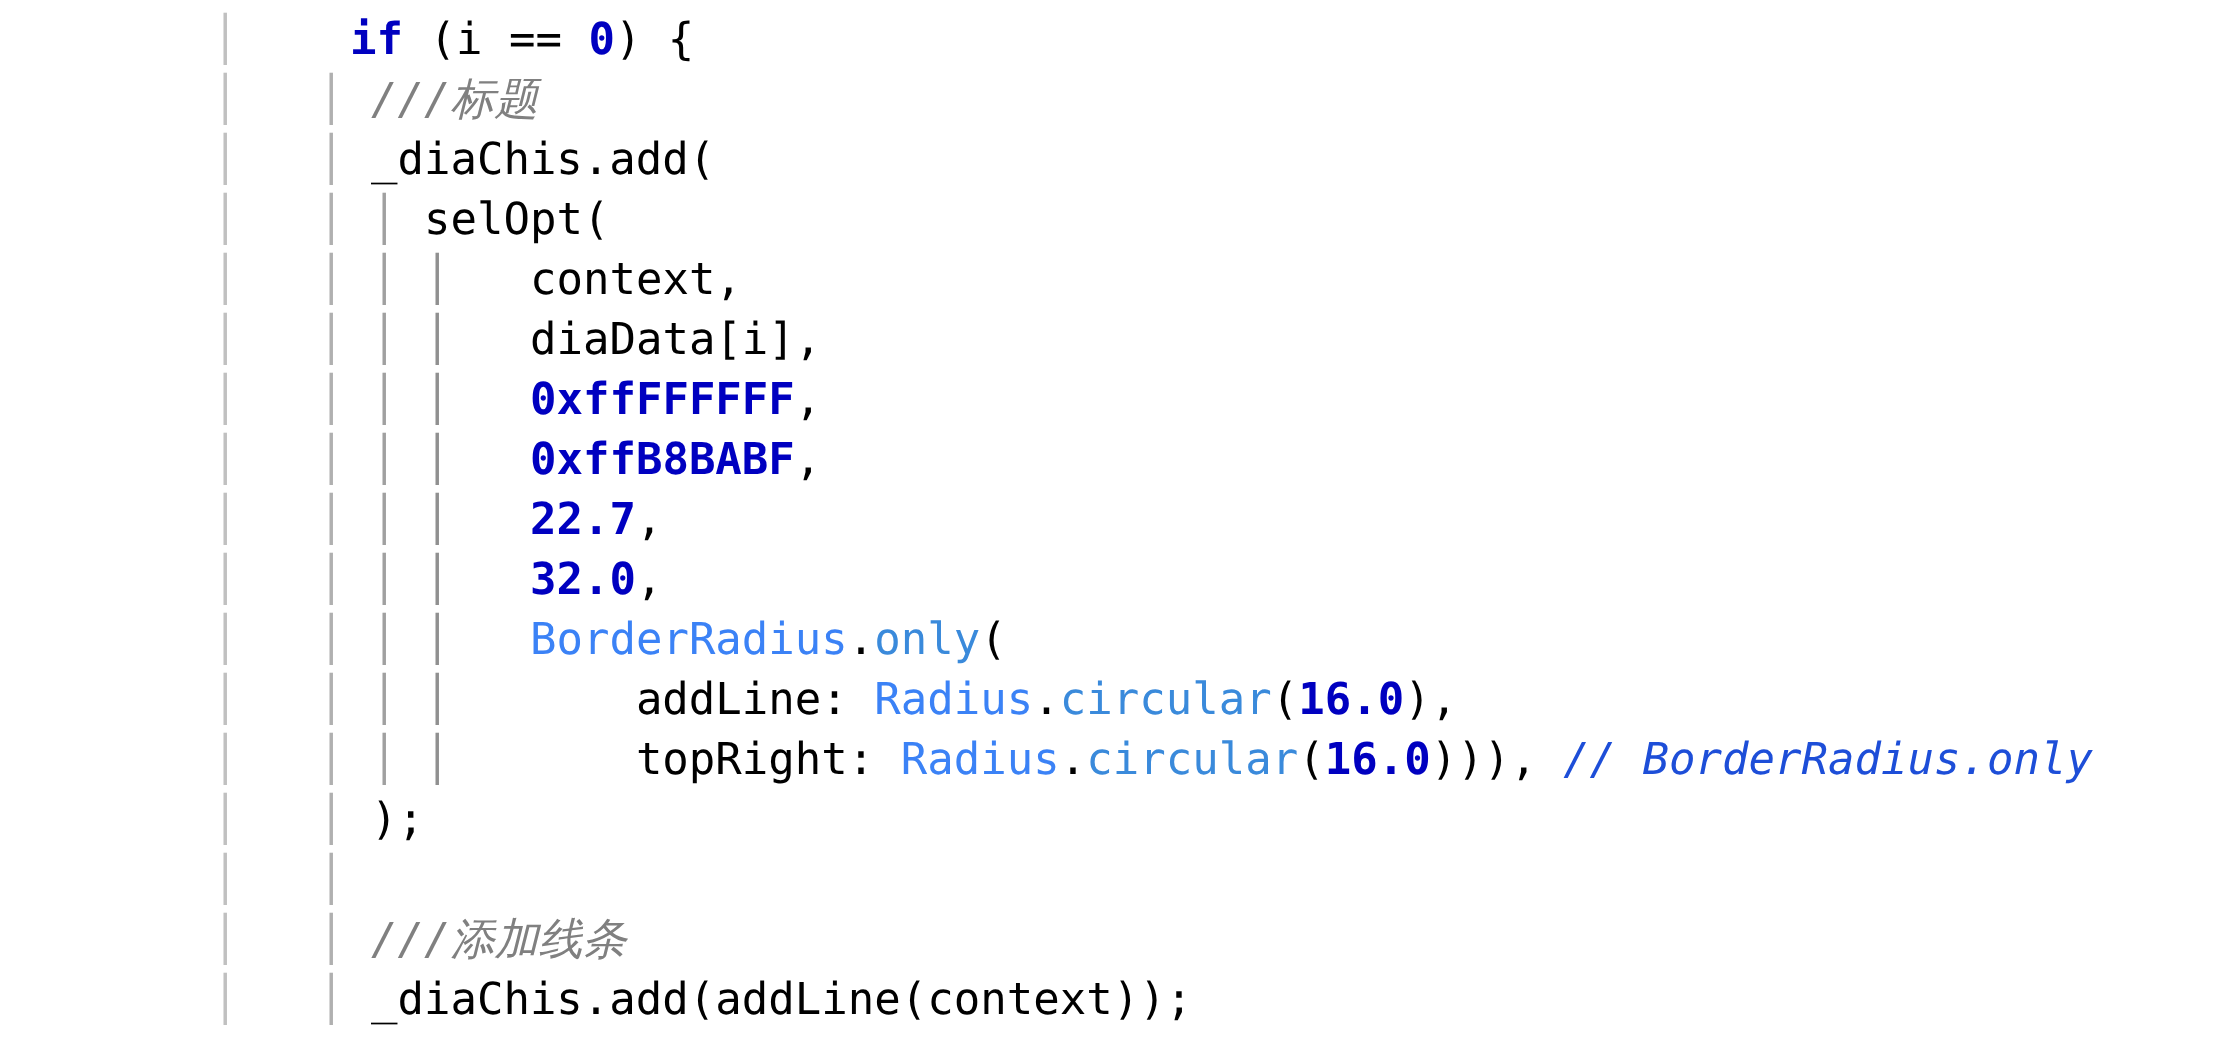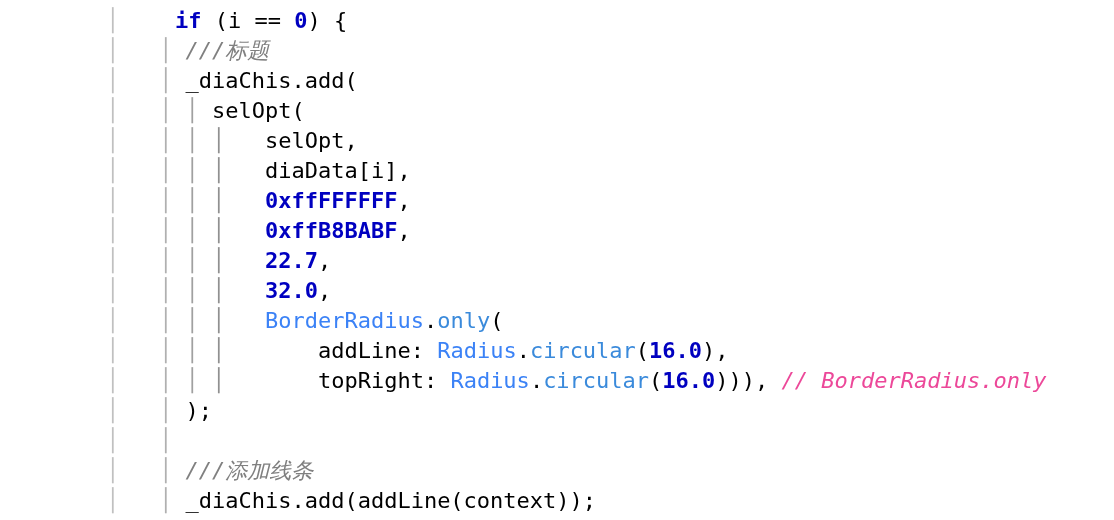--- a/index.html
+++ b/index.html
@@ -17,35 +17,35 @@
     font-size: 22px;
     line-height: 30px;
     color: #000000;
     white-space: pre;
   }
   .kw   { color: #0000c0; font-weight: bold; margin-left: 16px; }          
   .num  { color: #0000c0; font-weight: bold; }          
   .type { color: #3b82f6; }                              
   .call { color: #3a8adb; }                              
   .cmt  { color: #808080; font-style: italic; text-align: right; }          
-  .cmt2 { color: #ec4899; font-style: italic; text-align: right; }          
+  .cmt2 { color: #1d4ed8; font-style: italic; text-align: right; }          
   .g1   { color: #d0d0d0; }  
   .g2   { color: #c0c0c0; }
   .g3   { color: #b0b0b0; }
   .g4   { color: #a0a0a0; }
   .g5   { color: #909090; }  
 </style>
 </head>
 <body>
 
 <pre class="code"><span><span class="g1">        </span><span class="g2">│</span><span>   </span><span class="kw">if</span><span> (i == </span><span class="num">0</span><span>) {</span></span>
 <span><span class="g1">        </span><span class="g2">│</span><span>   </span><span class="g3">│</span><span> </span><span class="cmt">///标题</span></span>
 <span><span class="g1">        </span><span class="g2">│</span><span>   </span><span class="g3">│</span><span> </span><span>_diaChis.add(</span></span>
 <span><span class="g1">        </span><span class="g2">│</span><span>   </span><span class="g3">│</span><span> </span><span class="g4">│</span><span> </span><span>selOpt(</span></span>
-<span><span class="g1">        </span><span class="g2">│</span><span>   </span><span class="g3">│</span><span> </span><span class="g4">│</span><span> </span><span class="g5">│</span><span>   </span><span>selOpt,</span></span>
+<span><span class="g1">        </span><span class="g2">│</span><span>   </span><span class="g3">│</span><span> </span><span class="g4">│</span><span> </span><span class="g5">│</span><span>   </span><span>context,</span></span>
 <span><span class="g1">        </span><span class="g2">│</span><span>   </span><span class="g3">│</span><span> </span><span class="g4">│</span><span> </span><span class="g5">│</span><span>   </span><span>diaData[i],</span></span>
 <span><span class="g1">        </span><span class="g2">│</span><span>   </span><span class="g3">│</span><span> </span><span class="g4">│</span><span> </span><span class="g5">│</span><span>   </span><span class="num">0xffFFFFFF</span><span>,</span></span>
 <span><span class="g1">        </span><span class="g2">│</span><span>   </span><span class="g3">│</span><span> </span><span class="g4">│</span><span> </span><span class="g5">│</span><span>   </span><span class="num">0xffB8BABF</span><span>,</span></span>
 <span><span class="g1">        </span><span class="g2">│</span><span>   </span><span class="g3">│</span><span> </span><span class="g4">│</span><span> </span><span class="g5">│</span><span>   </span><span class="num">22.7</span><span>,</span></span>
 <span><span class="g1">        </span><span class="g2">│</span><span>   </span><span class="g3">│</span><span> </span><span class="g4">│</span><span> </span><span class="g5">│</span><span>   </span><span class="num">32.0</span><span>,</span></span>
 <span><span class="g1">        </span><span class="g2">│</span><span>   </span><span class="g3">│</span><span> </span><span class="g4">│</span><span> </span><span class="g5">│</span><span>   </span><span class="type">BorderRadius</span><span>.</span><span class="call">only</span><span>(</span></span>
 <span><span class="g1">        </span><span class="g2">│</span><span>   </span><span class="g3">│</span><span> </span><span class="g4">│</span><span> </span><span class="g5">│</span><span>       </span><span>addLine: </span><span class="type">Radius</span><span>.</span><span class="call">circular</span><span>(</span><span class="num">16.0</span><span>),</span></span>
 <span><span class="g1">        </span><span class="g2">│</span><span>   </span><span class="g3">│</span><span> </span><span class="g4">│</span><span> </span><span class="g5">│</span><span>       </span><span>topRight: </span><span class="type">Radius</span><span>.</span><span class="call">circular</span><span>(</span><span class="num">16.0</span><span>))), </span><span class="cmt2">// BorderRadius.only</span></span>
 <span><span class="g1">        </span><span class="g2">│</span><span>   </span><span class="g3">│</span><span> </span><span>);</span></span>
 <span><span class="g1">        </span><span class="g2">│</span><span>   </span><span class="g3">│</span><span> </span></span>

